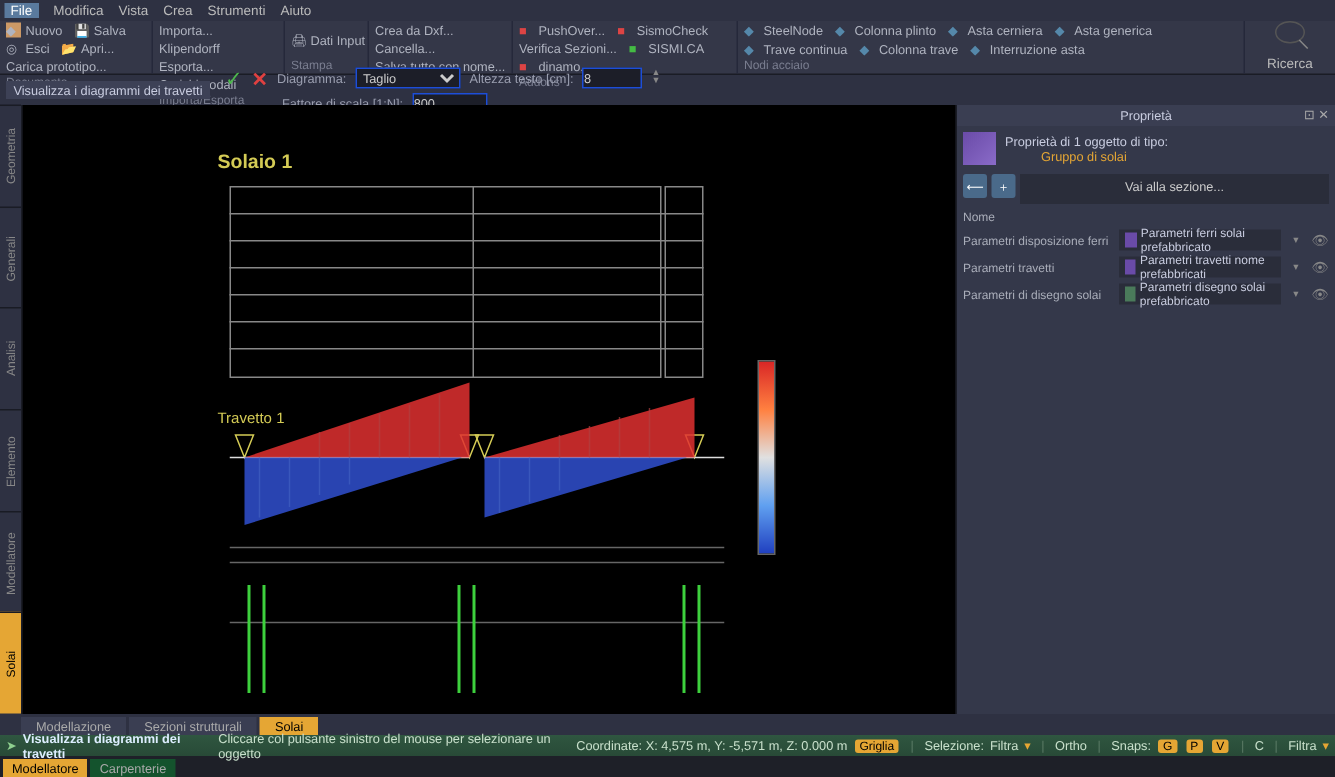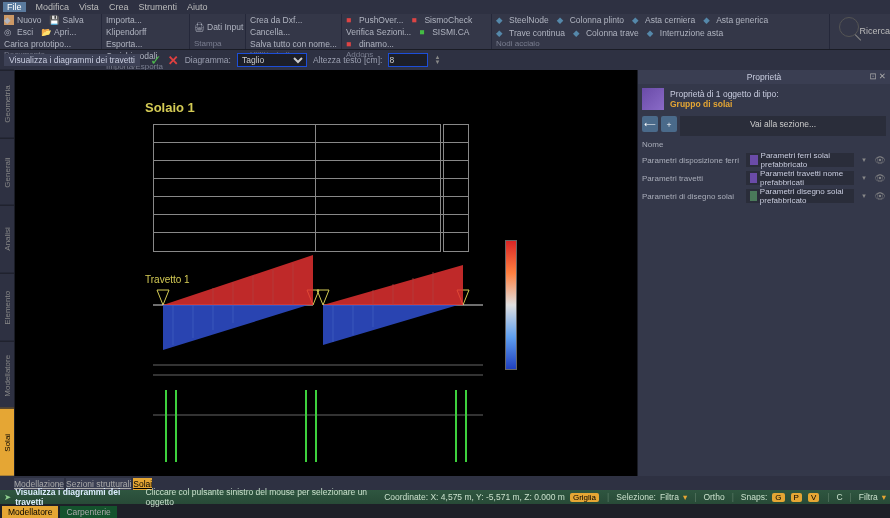--- a/index.html
+++ b/index.html
@@ -6,53 +6,53 @@
 body { font-family: "Segoe UI", Arial, sans-serif; font-size: 9px; background: #2a2d3a; color: #bbb; width: 890px; height: 518px; overflow: hidden; position: relative; }
 .menubar { background: #2e3142; height: 14px; display: flex; align-items: center; padding: 0 3px; font-size: 9px; gap: 10px; }
 .menubar span { cursor: pointer; }
 .menubar .active { background: #5a7a9e; color: #fff; padding: 0 4px; }
 .ribbon { background: #343748; height: 36px; display: flex; border-bottom: 1px solid #1a1c25; }
 .ribbon-group { border-right: 1px solid #25283a; padding: 1px 4px; display: flex; flex-direction: column; }
 .ribbon-buttons { display: flex; flex-wrap: wrap; gap: 2px 8px; flex: 1; }
 .ribbon-btn { display: flex; align-items: center; gap: 3px; color: #b0b4c0; cursor: pointer; font-size: 8.5px; white-space: nowrap; }
 .ribbon-btn .ic { width: 10px; height: 10px; display: inline-block; }
 .ribbon-label { text-align: left; font-size: 8px; color: #7a7e90; padding-top: 1px; }
-.ribbon-search { width: 60px; display: flex; flex-direction: row; align-items: center; justify-content: flex-end; padding-bottom: 2px; }
+.ribbon-search { width: 60px; display: flex; flex-direction: column; align-items: center; justify-content: flex-end; padding-bottom: 2px; }
 .search-icon { width: 20px; height: 20px; border: 1px solid #555; border-radius: 50%; position: relative; margin-bottom: 8px; }
 .search-icon::after { content:""; position:absolute; width:8px; height:1px; background:#888; bottom:-2px; right:-4px; transform:rotate(45deg); }
 .sub-toolbar { background: #2e3142; height: 20px; display: flex; align-items: center; font-size: 9px; padding: 0 4px; gap: 6px; }
 .sub-toolbar .tab-vis { background: #3d4156; padding: 1px 5px; color: #c9cde0; font-size: 8.5px; }
 .sub-toolbar .check { color: #4db84d; font-size: 14px; }
 .sub-toolbar .cross { color: #e04040; font-size: 13px; font-weight: bold; }
 .sub-toolbar select, .sub-toolbar input { background:#1c1e28; color:#ccc; border:1px solid #1d4ed8; font-size:8.5px; height:14px; }
 .sub-toolbar .lbl { color:#9b9fb0; font-size:8.5px; }
 .main { display: flex; height: 406px; }
 .sidebar-left { background: #2e3142; width: 15px; display: flex; flex-direction: column; border-right: 1px solid #1a1c25; }
 .sidebar-left .vtab { writing-mode: vertical-lr; transform: rotate(180deg); font-size: 8px; color: #888; padding: 8px 2px; cursor: pointer; text-align: center; flex:1; border-bottom:1px solid #1a1c25;}
 .sidebar-left .vtab.active { background: #e5a634; color: #000; }
 .canvas { flex: 1; background: #000; position: relative; overflow: hidden; }
 .right-panel { width: 253px; background: #34384a; border-left: 1px solid #1a1c25; display: flex; flex-direction: column; }
 .rp-title { background: #3a3e52; font-size: 8.5px; text-align: center; padding: 2px; color: #c9cde0; position: relative; }
 .rp-header { display: flex; padding: 4px; gap: 6px; align-items: center; }
 .rp-header .diamond { width: 22px; height: 22px; background: linear-gradient(135deg,#6a4ba8,#8a6bc8); transform: rotate(0deg); }
 .rp-header .txt { font-size: 8.5px; color: #c9cde0; line-height: 1.2; }
-.rp-header .txt .gr { color: #e5a634; font-weight: bold; }
+.rp-header .txt .gr { color: #e5a634; font-weight: normal; margin-left: 24px; }
 .rp-navrow { display:flex; gap:3px; padding: 2px 4px; }
 .rp-navrow .navbtn { background:#4a6a8a; width:16px; height:16px; display:flex; align-items:center; justify-content:center; font-size:8px; color:#fff; cursor:pointer; border-radius: 2px; }
 .rp-navrow .sectbtn { flex:1; background:#2a2d3a; text-align:center; font-size:8.5px; color:#ccc; height:20px; line-height:16px; cursor:pointer; }
 .rp-collapse { background:#3a3e52; padding:2px 6px; font-size:8.5px; color:#c9cde0; text-align:center; position: relative; }
 .rp-collapse::before { content:"▼"; position:absolute; left:6px; font-size:7px; color:#999;}
 .rp-row { display:flex; align-items:center; padding:2px 4px; gap:4px;}
 .rp-row .pl { width: 100px; font-size:8px; color:#a9adb9; }
 .rp-row .pv { flex:1; background:#2a2d3a; font-size:8px; color:#c9cde0; padding:2px 4px; display:flex; align-items:center; height: 14px;}
 .rp-row .pv .pic { width:10px; height:10px; margin-right:3px; }
 .rp-row .arr { width:12px; text-align:center; color:#888; font-size:7px; }
 .rp-row .view { width:12px; text-align:center; color:#888; font-size:9px; }
 .bottom-tabs { height: 14px; background: #2e3142; display: flex; align-items: flex-end; font-size: 8.5px; padding-left: 14px; }
-.bottom-tabs .bt { background: #3a3e52; padding: 1px 0; margin-right: 2px; color: #aaa; cursor: pointer; text-decoration: underline; }
+.bottom-tabs .bt { background: #3a3e52; padding: 1px 10px; margin-right: 2px; color: #aaa; cursor: pointer; }
 .bottom-tabs .bt.active { background: #e5a634; color: #000; }
 .statusbar { height: 14px; background: #2a4a3a; background: linear-gradient(#2f5640,#284a37); color: #c9e0cc; font-size: 8.5px; display: flex; align-items: center; padding: 0 4px; gap: 4px; }
 .statusbar .msg { flex: 1; display:flex; gap:4px; align-items:center;}
 .statusbar .coords { }
 .statusbar .badge { background:#e5a634; color:#000; padding:0 3px; font-size:8px; border-radius:2px; margin:0 1px;}
 .statusbar .sep { color:#5a7a65; margin:0 3px;}
 .sb-tabs { height: 14px; background: #1e2028; display: flex; font-size: 8.5px; padding-left: 2px; align-items:flex-end;}
 .sb-tabs .sbt { background: #14532d; padding: 1px 6px; color: #aaa; margin-right: 2px; cursor:pointer;}
 .sb-tabs .sbt.active { background: #e5a634; color: #000; }
 
@@ -211,20 +211,24 @@
       <span class="check">✓</span>
       <span class="cross">✕</span>
       <span class="lbl">Diagramma:</span>
       <select style="width:70px"><option>Taglio</option></select>
       <span class="lbl">Altezza testo [cm]:</span>
       <input style="width: 40px;" value="8">
       <span style="display:inline-flex;flex-direction:column;font-size:6px;line-height:5px;color:#888">
           <span>▲</span>
           <span>▼</span>
         </span>
+    </div>
+    <div style="display:flex;gap:6px;align-items:center;padding-left:38px">
+      <span class="lbl">Fattore di scala [1:N]:</span>
+      <input style="width: 50px;" value="800">
     </div>
   </div>
 </div>
 
 <div class="main">
   <div class="sidebar-left">
     <div class="vtab">Geometria</div>
     <div class="vtab">Generali</div>
     <div class="vtab">Analisi</div>
     <div class="vtab">Elemento</div>

